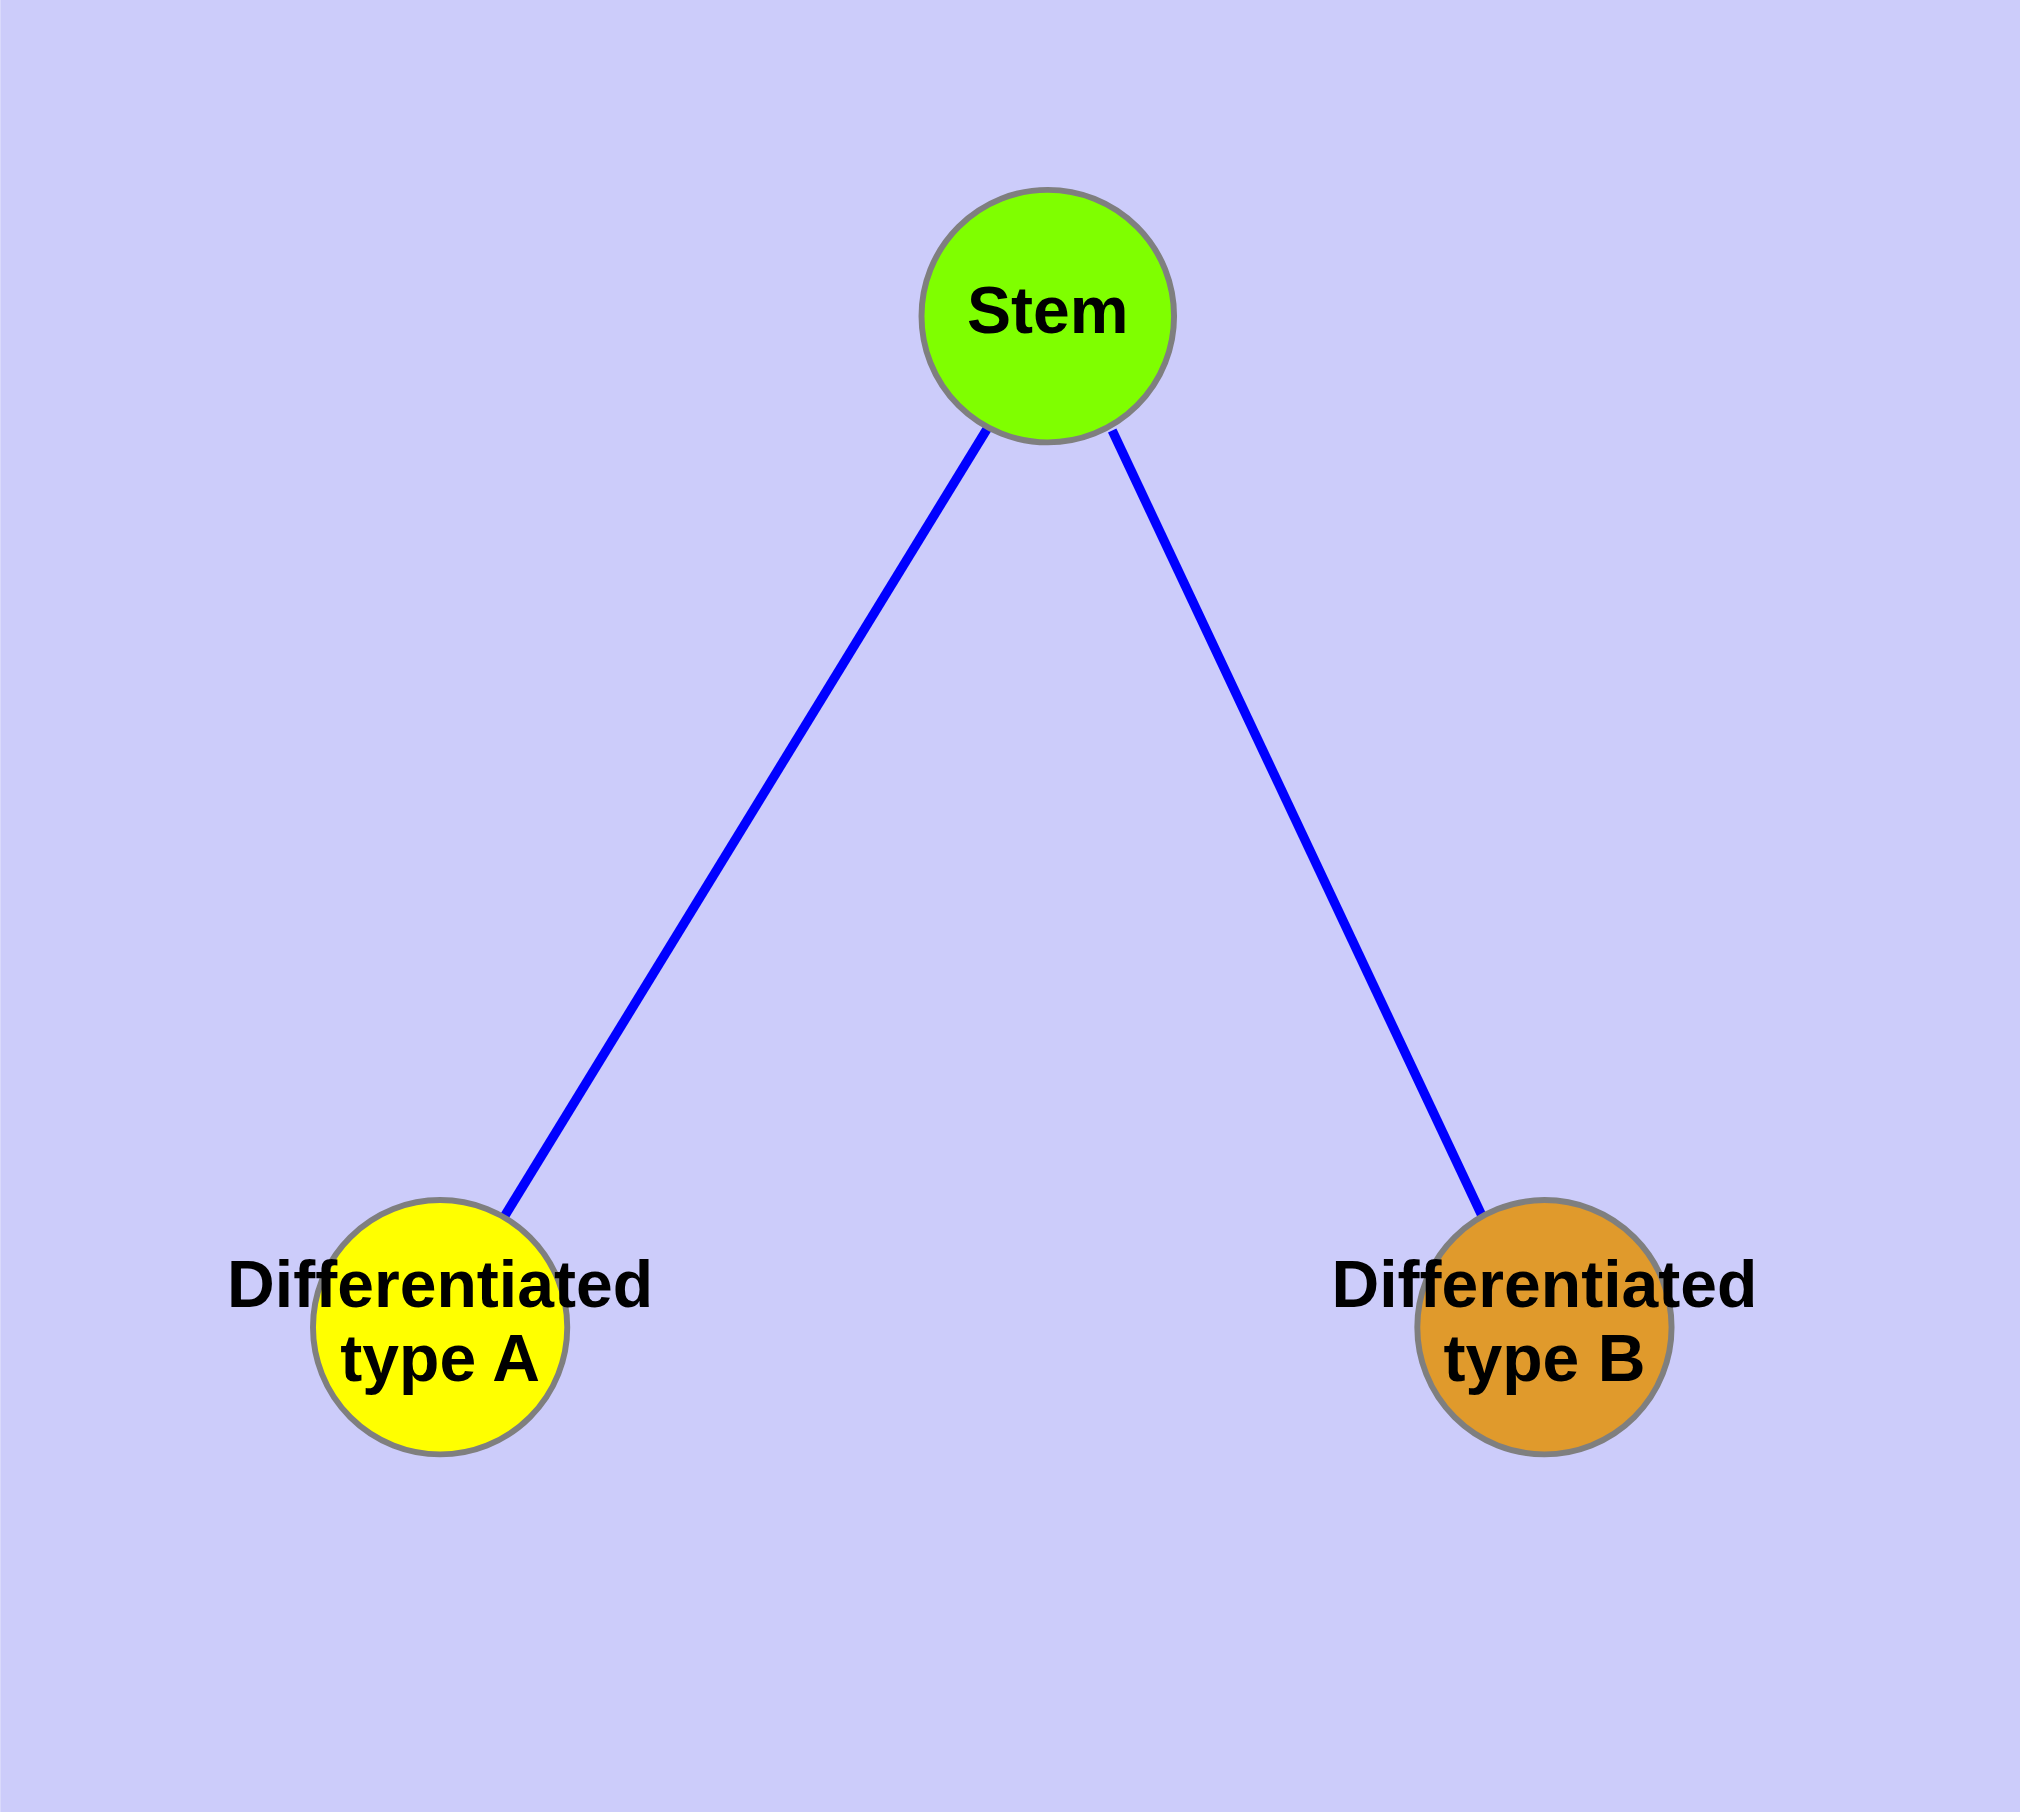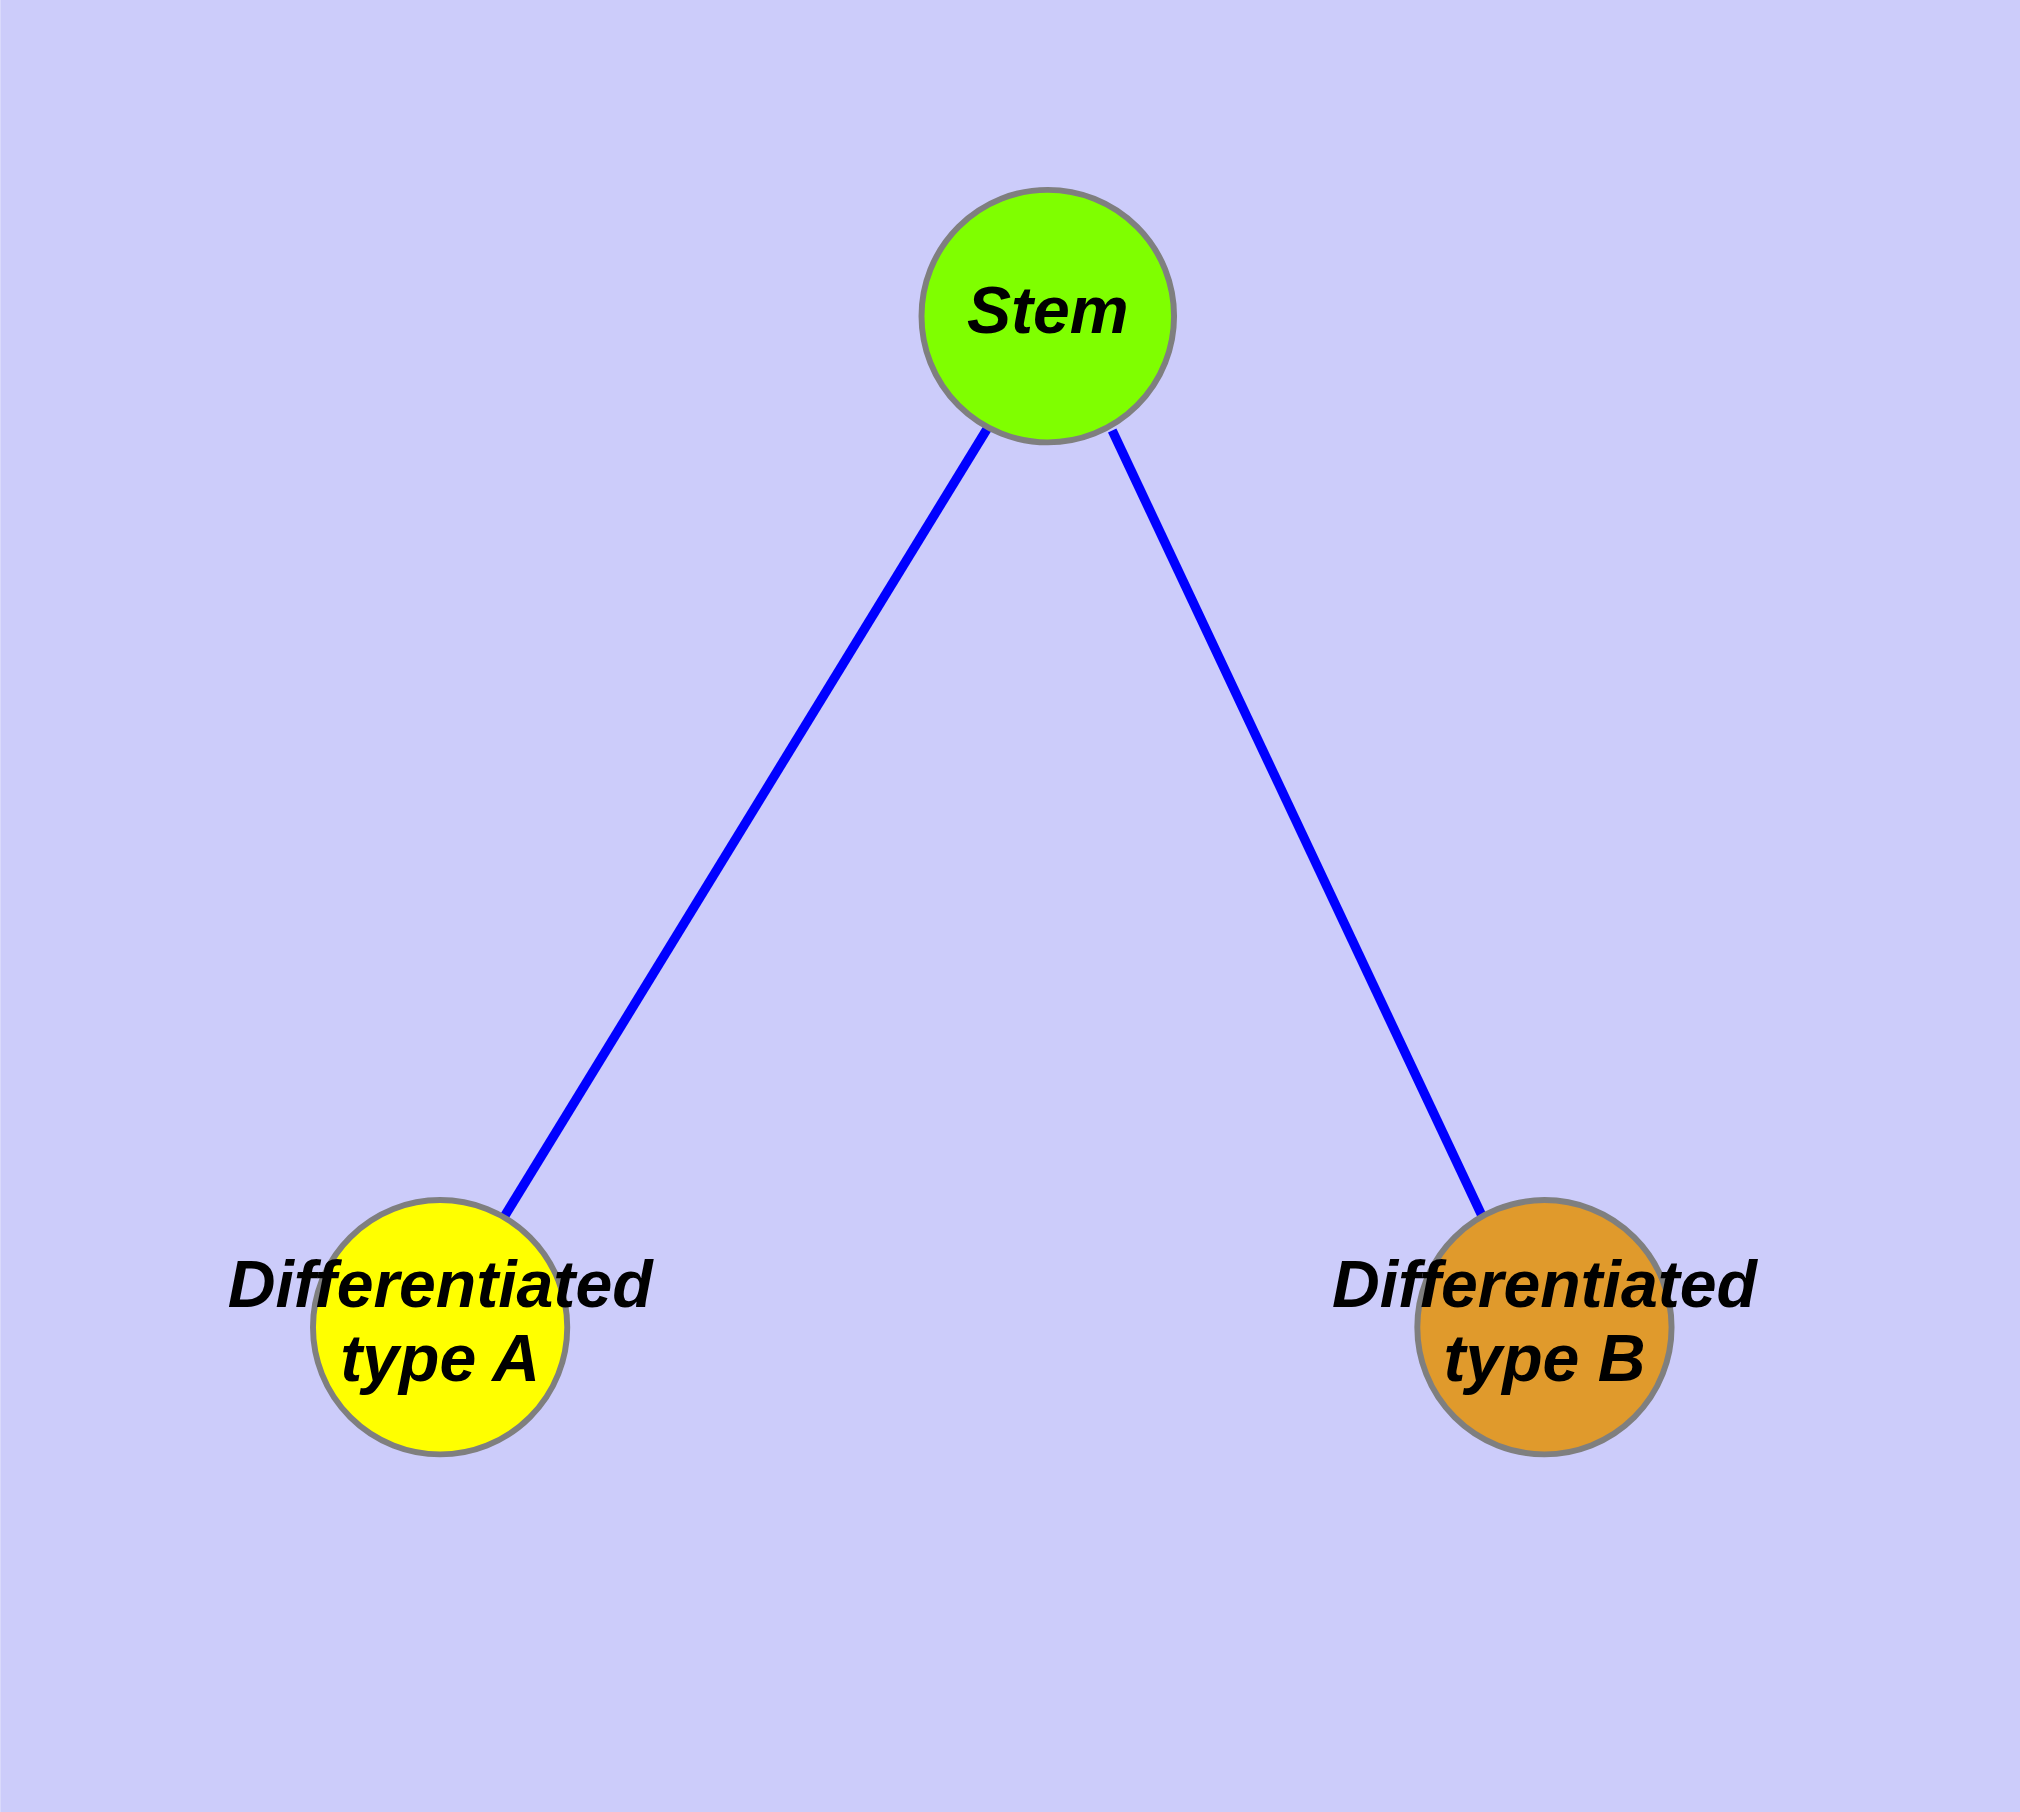--- a/index.html
+++ b/index.html
@@ -29,21 +29,21 @@
     font-family: "Liberation Sans", sans-serif;
     font-weight: bold;
     fill: #000000;
     text-anchor: middle;
     dominant-baseline: middle;
   }
 </style>
 </head>
 <body>
 
-<div id="canvas" style="width: 2021px; height: 1812px; font-style: italic;">
+<div id="canvas" style="width: 2021px; height: 1812px;">
   <svg id="graph-svg" viewBox="0 0 2384 2138" xmlns="http://www.w3.org/2000/svg" style="width: 2021px; height: 1812px;">
       <rect x="0" y="0" width="2384" height="2138" fill="#ccccfa"></rect>
       <g>
         <line x1="1165" y1="505" x2="595" y2="1435" stroke="#0000ff" stroke-width="11" stroke-linecap="butt"></line>
         <line x1="1312" y1="508" x2="1748" y2="1434" stroke="#0000ff" stroke-width="11" stroke-linecap="butt"></line>
       </g>
       <g>
         <circle cx="1236" cy="373" r="149" fill="#7fff00" stroke="#7f7f7f" stroke-width="7"></circle>
         <circle cx="519" cy="1566" r="150" fill="#ffff00" stroke="#7f7f7f" stroke-width="7"></circle>
         <circle cx="1822" cy="1566" r="150" fill="#e09a2c" stroke="#7f7f7f" stroke-width="7"></circle>

